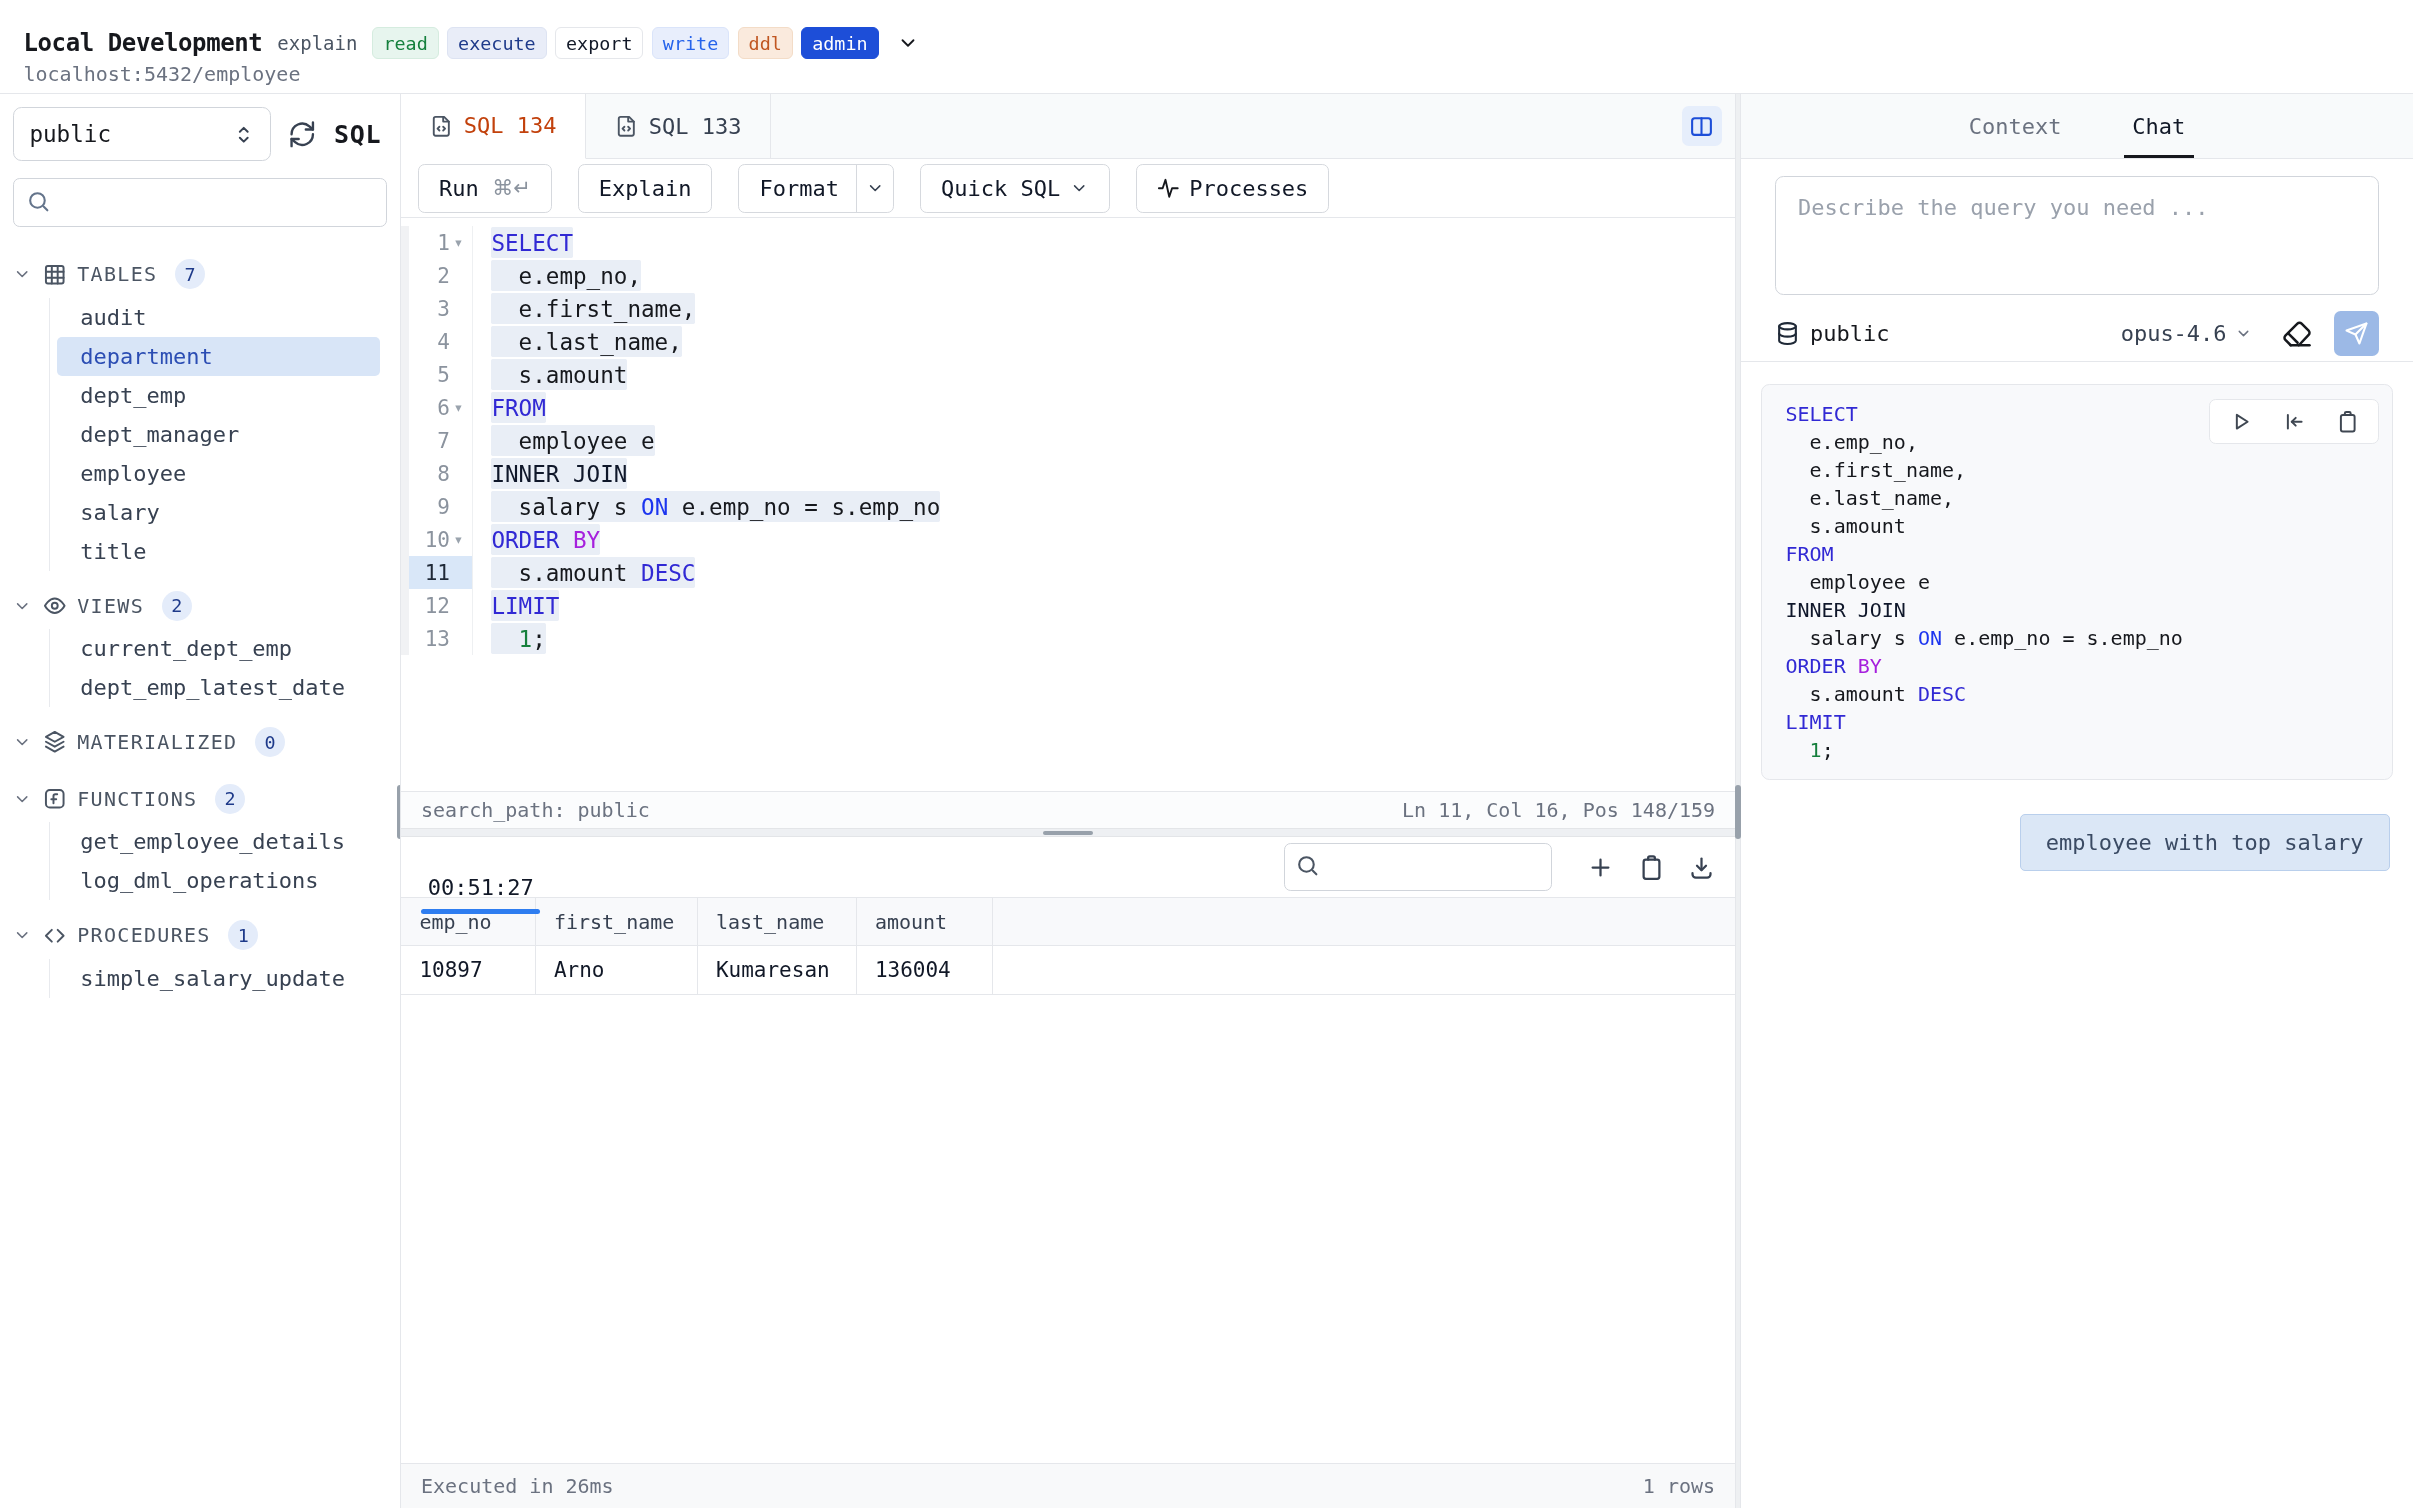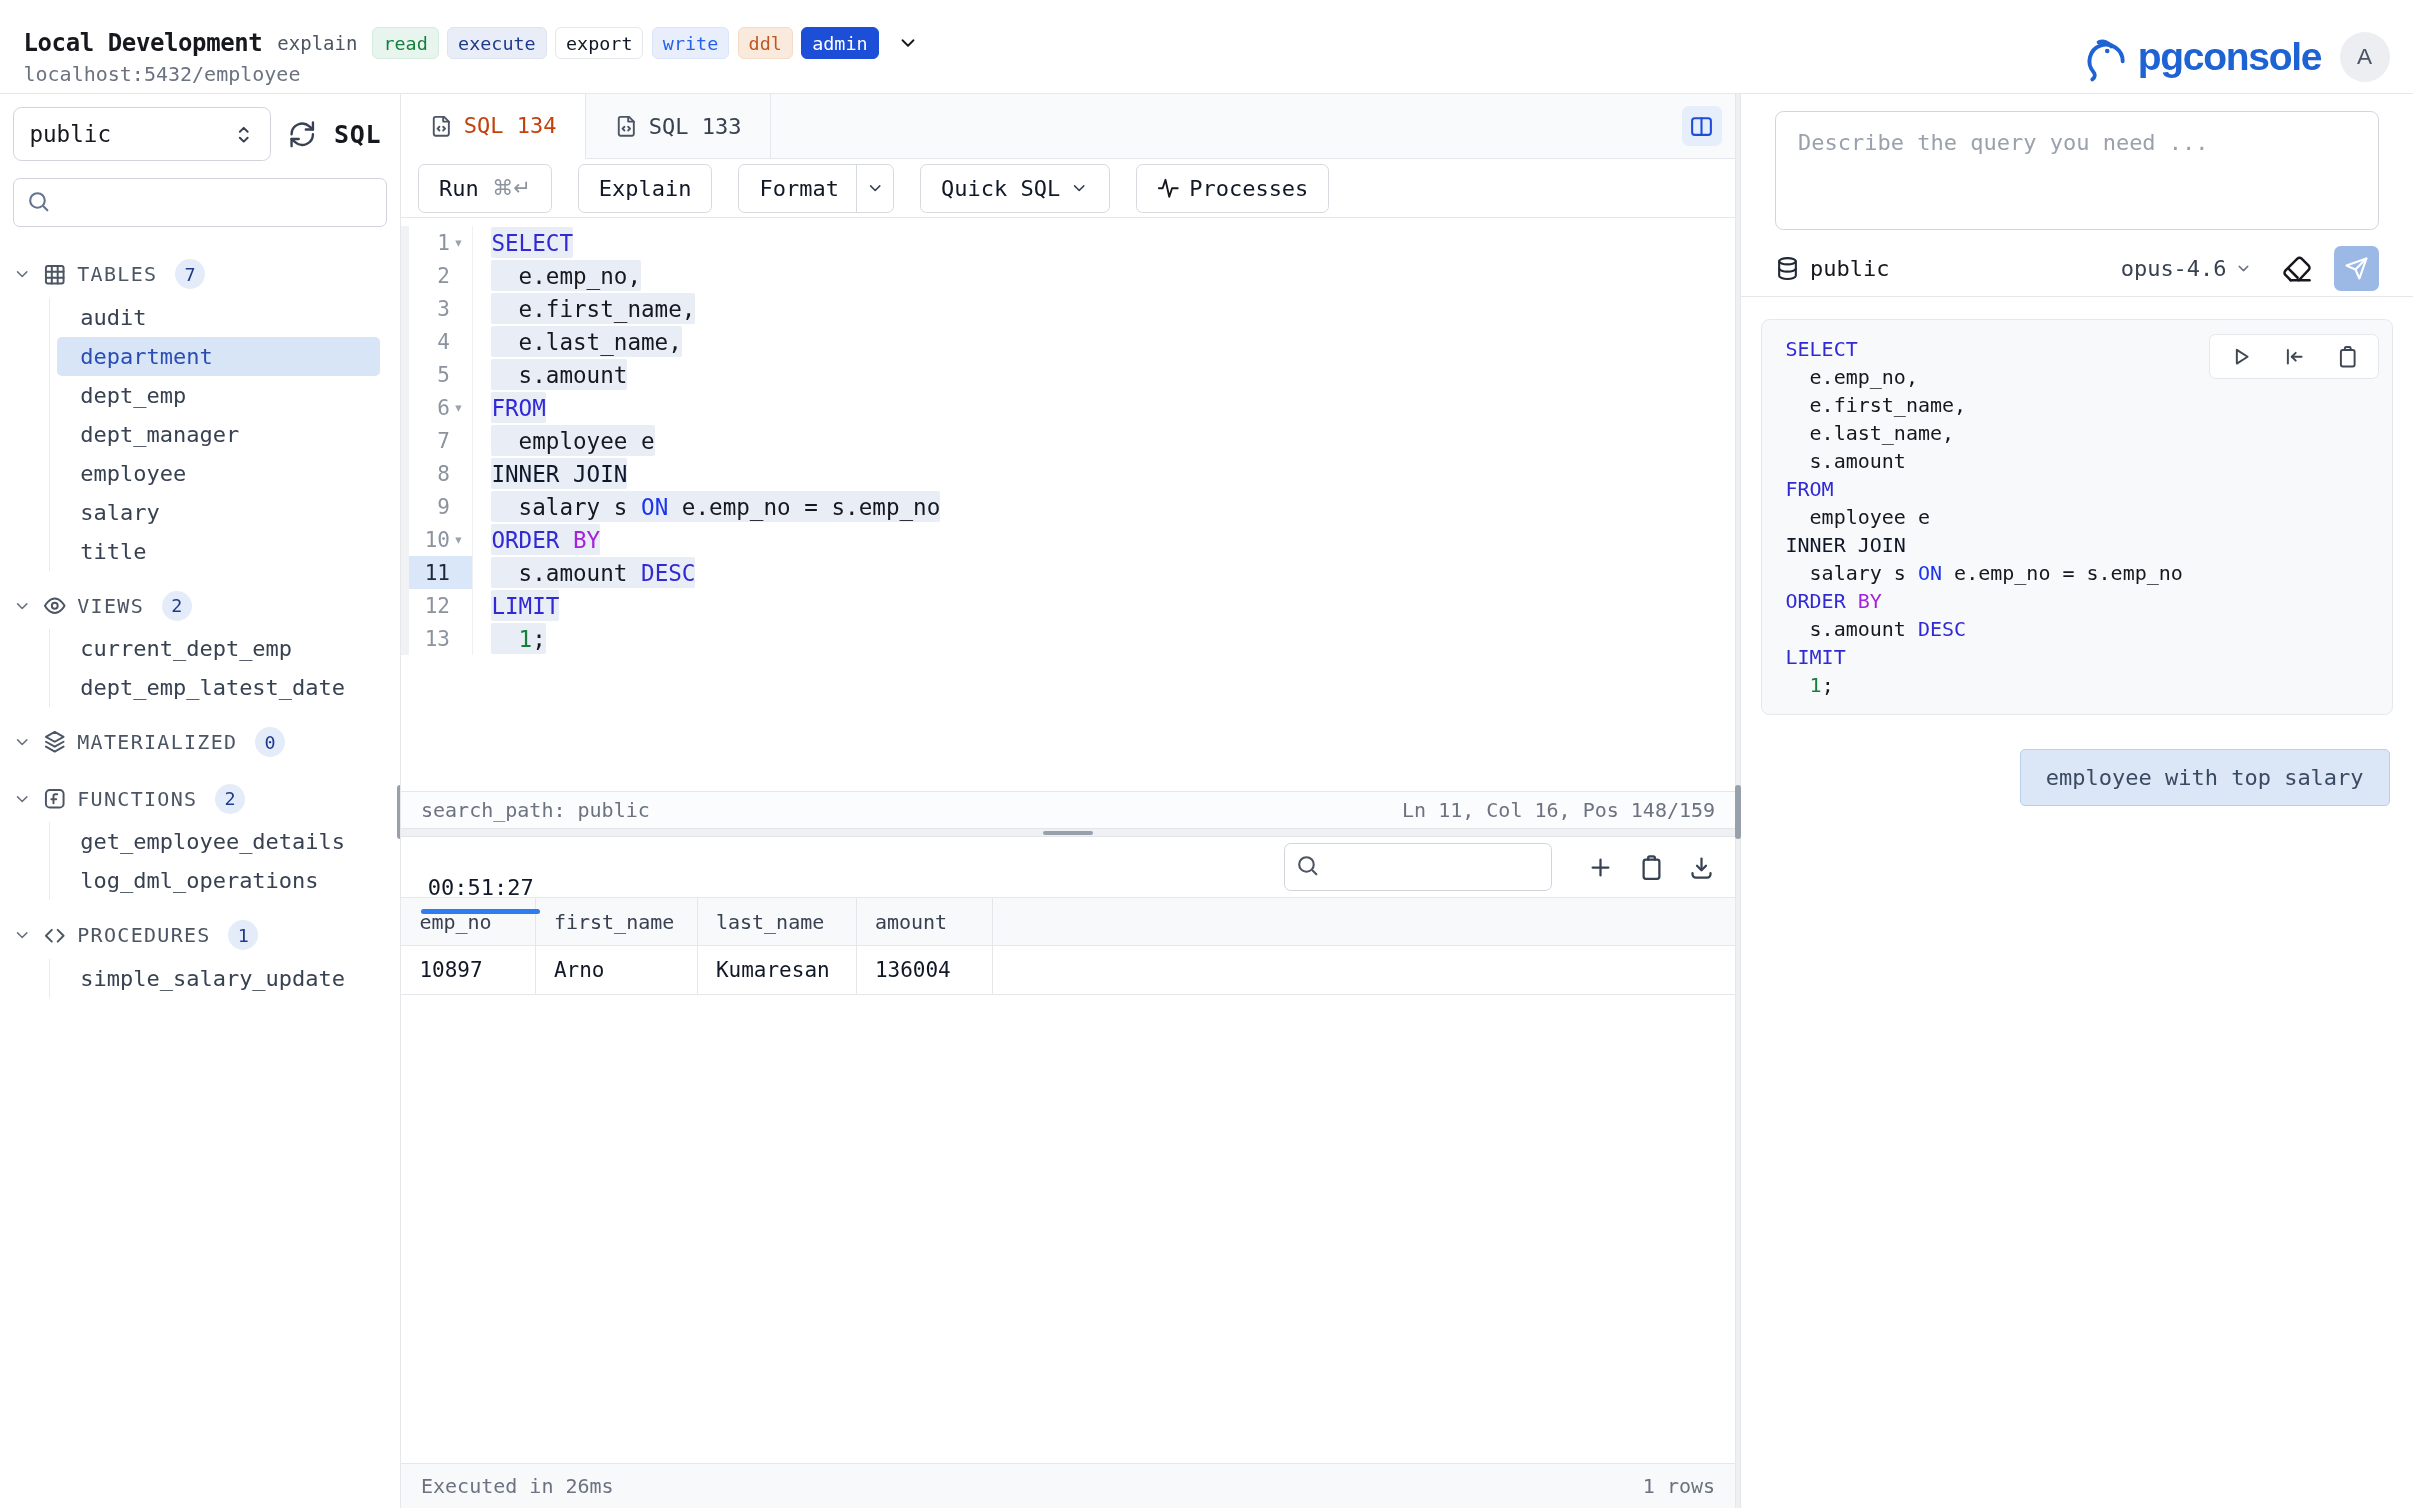--- a/index.html
+++ b/index.html
@@ -185,33 +185,20 @@
             <span class="hdr-badge" style="color: rgb(192, 86, 33); background: rgb(250, 234, 221); border-color: rgb(243, 220, 199);">ddl</span>
             <span class="hdr-badge" style="color: rgb(255, 255, 255); background: rgb(29, 78, 216); border-color: rgb(29, 78, 216);">admin</span>
           </span>
         <span class="hdr-caret">
           <svg width="22" height="22" viewBox="0 0 24 24" fill="none" stroke="currentColor" stroke-width="2" stroke-linecap="round" stroke-linejoin="round">
               <path d="m6 9 6 6 6-6"></path>
             </svg>
         </span>
       </div>
       <div class="hdr-conn">localhost:5432/employee</div>
-    </div>
-    <div class="hdr-right">
-      <div class="brand">
-        <span>
-          <svg width="55" height="55" viewBox="0 0 48 48" fill="none" stroke="currentColor" stroke-width="3.4" stroke-linecap="round">
-            <path d="M39 29a14.5 14.5 0 1 0-25.5 9.4c1.8 2 1.6 4.6-1 6.4"></path>
-            <path d="M18 12.5a9 9 0 0 1 11 3.5"></path>
-            <circle cx="25.5" cy="20" r="2" fill="currentColor" stroke="none"></circle>
-          </svg>
-        </span>
-        <span class="brand-word">pgconsole</span>
-      </div>
-      <div class="avatar">A</div>
     </div>
   </div>
 
   <div class="bodyrow">
 
     <div class="sidebar">
       <div class="sb-row">
         <div class="schema-select">
           <span>public</span>
           <span class="chev">
@@ -602,20 +589,29 @@
         <span>Executed in 26ms</span>
         <span>1 rows</span>
       </div>
     </div>
 
     <div class="divider-v">
         <span class="grip"></span>
       </div>
 
     <div class="rpanel">
+      <div class="rp-tabs">
+        <div class="rp-tab">
+          <span>Context</span>
+        </div>
+        <div class="rp-tab active">
+          <span>Chat</span>
+          <span class="underline"></span>
+        </div>
+      </div>
 
       <div class="composer">
         <textarea placeholder="Describe the query you need ..." style=""></textarea>
         <div class="composer-row">
           <span class="comp-schema">
             <span class="dbi">
               <svg width="25" height="25" viewBox="0 0 24 24" fill="none" stroke="currentColor" stroke-width="2" stroke-linecap="round" stroke-linejoin="round">
                   <ellipse cx="12" cy="5" rx="8" ry="3"></ellipse>
                   <path d="M4 5v14c0 1.66 3.6 3 8 3s8-1.34 8-3V5"></path>
                   <path d="M4 12c0 1.66 3.6 3 8 3s8-1.34 8-3"></path>

